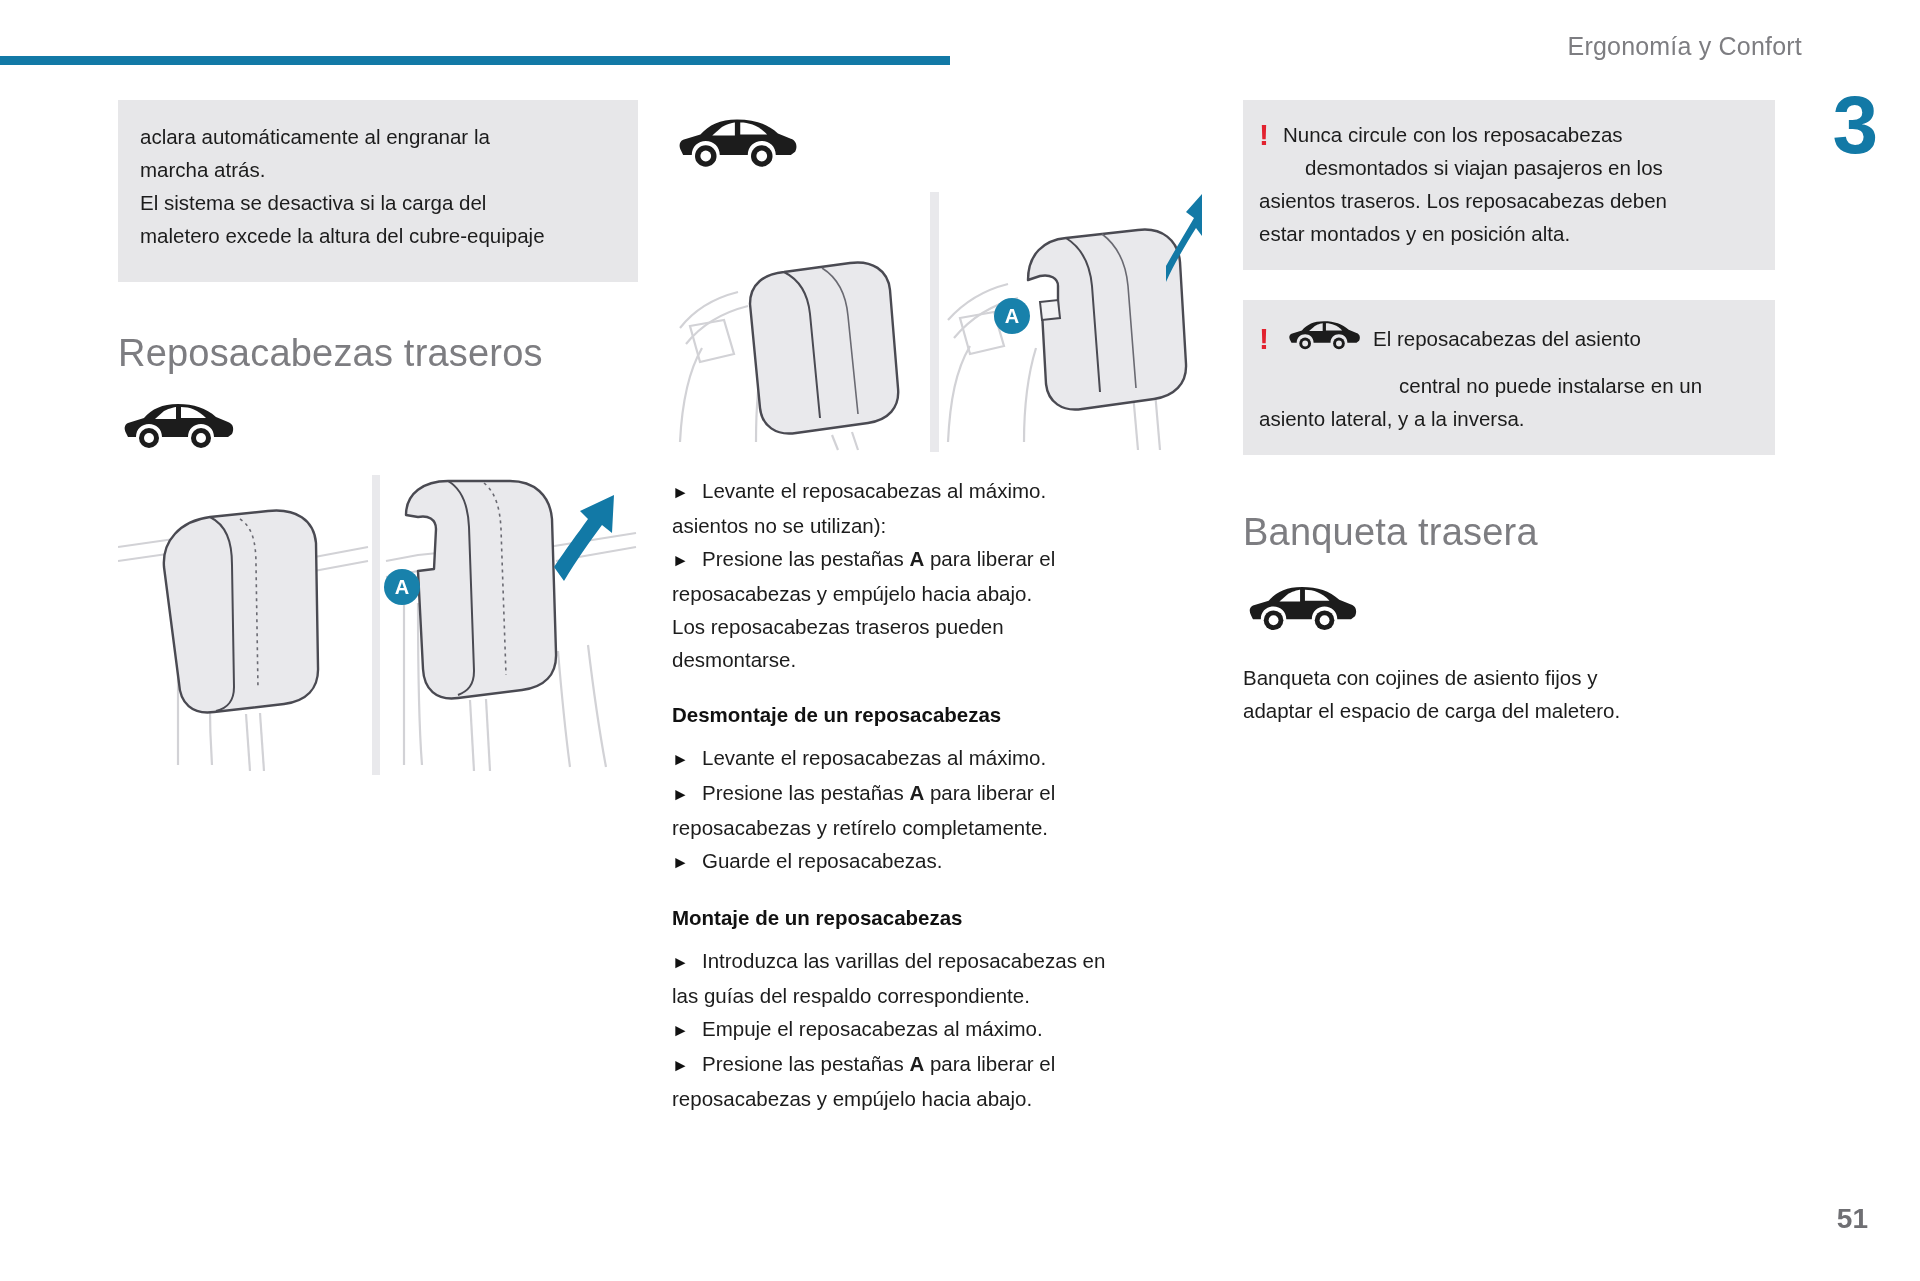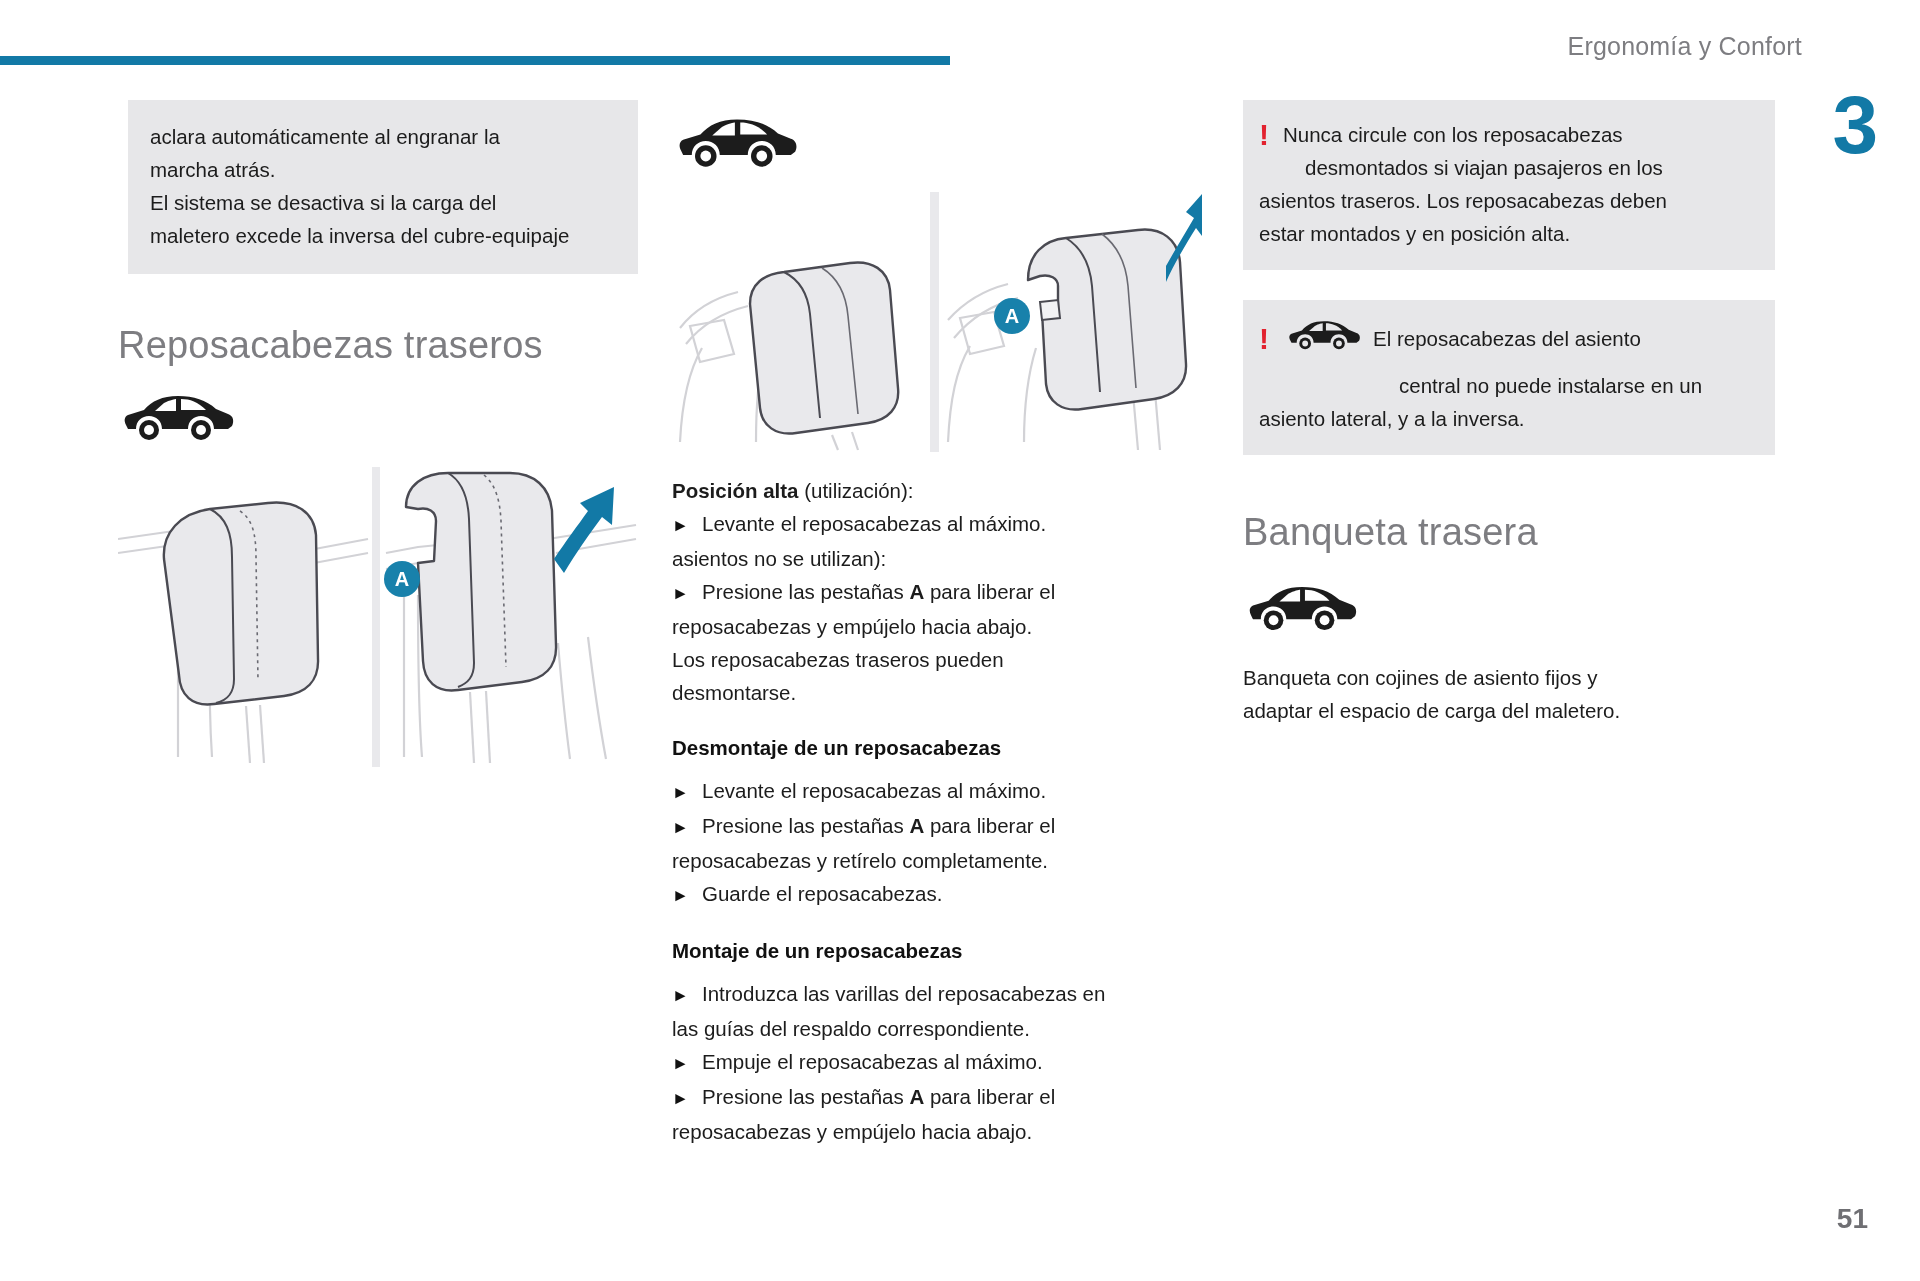--- a/index.html
+++ b/index.html
@@ -96,23 +96,22 @@
     display: inline-block;
     width: 30px;
     font-size: 17px;
     color: #111;
   }
   .b { font-weight: bold; }
 
   
   .grey-box {
     background: #e7e7e9;
-    padding: 20px 24px 22px 22px;
+    padding: 20px 24px 30px 22px;
     box-sizing: border-box;
-    margin-left: 10px;
   }
 
   
   .warn-box {
     background: #e7e7e9;
     padding: 18px 24px 20px 16px;
     box-sizing: border-box;
     position: relative;
   }
   .warn-text {
@@ -146,21 +145,21 @@
 <div class="chapter-number">3</div>
 <div class="page-number">51</div>
 
 <div class="col col-left">
 
   <div class="grey-box">
     <div class="body-text">
       <p>aclara automáticamente al engranar la</p>
       <p>marcha atrás.</p>
       <p>El sistema se desactiva si la carga del</p>
-      <p>maletero excede la inversa del cubre-equipaje</p>
+      <p>maletero excede la altura del cubre-equipaje</p>
     </div>
   </div>
 
   <h2 class="section-title" style="margin-top:50px;">Reposacabezas traseros</h2>
 
   <div style="margin-top:24px;">
     <svg class="car-icon" width="120" height="52" viewBox="0 0 120 52" aria-hidden="true">
       <path fill="#1c1c1c" d="M8 34 C6 30 6 26 10 24 L26 19 C34 10 44 5 60 5 C76 5 88 9 98 18
                L110 23 C116 25 116 31 114 35 L110 38 L96 38 C96 30 90 25 83 25 C76 25 70 30 70 38
                L44 38 C44 30 38 25 31 25 C24 25 18 30 18 38 L10 38 Z"></path>
@@ -295,23 +294,20 @@
                C514 52 502 72 494 90 Z" fill="#1279a6"></path>
 
       <g>
         <circle cx="340" cy="124" r="18" fill="#1881ab"></circle>
         <text x="340" y="131" text-anchor="middle" font-family="Liberation Sans, sans-serif" font-size="20" font-weight="bold" fill="#ffffff">A</text>
       </g>
     </svg>
   </div>
 
   <div style="margin-top:18px;">
-    <div class="bullet-line">
-      <span class="b">Posición alta</span><span> (utilización):</span>
-    </div>
     <div class="bullet-line">
       <span class="arrow-glyph">►</span><span>Levante el reposacabezas al máximo.</span>
     </div>
     <div class="bullet-line">asientos no se utilizan):</div>
     <div class="bullet-line">
       <span class="arrow-glyph">►</span><span>Presione las pestañas </span><span class="b">A</span><span> para liberar el</span>
     </div>
     <div class="bullet-line">reposacabezas y empújelo hacia abajo.</div>
     <div class="bullet-line">Los reposacabezas traseros pueden</div>
     <div class="bullet-line">desmontarse.</div>

